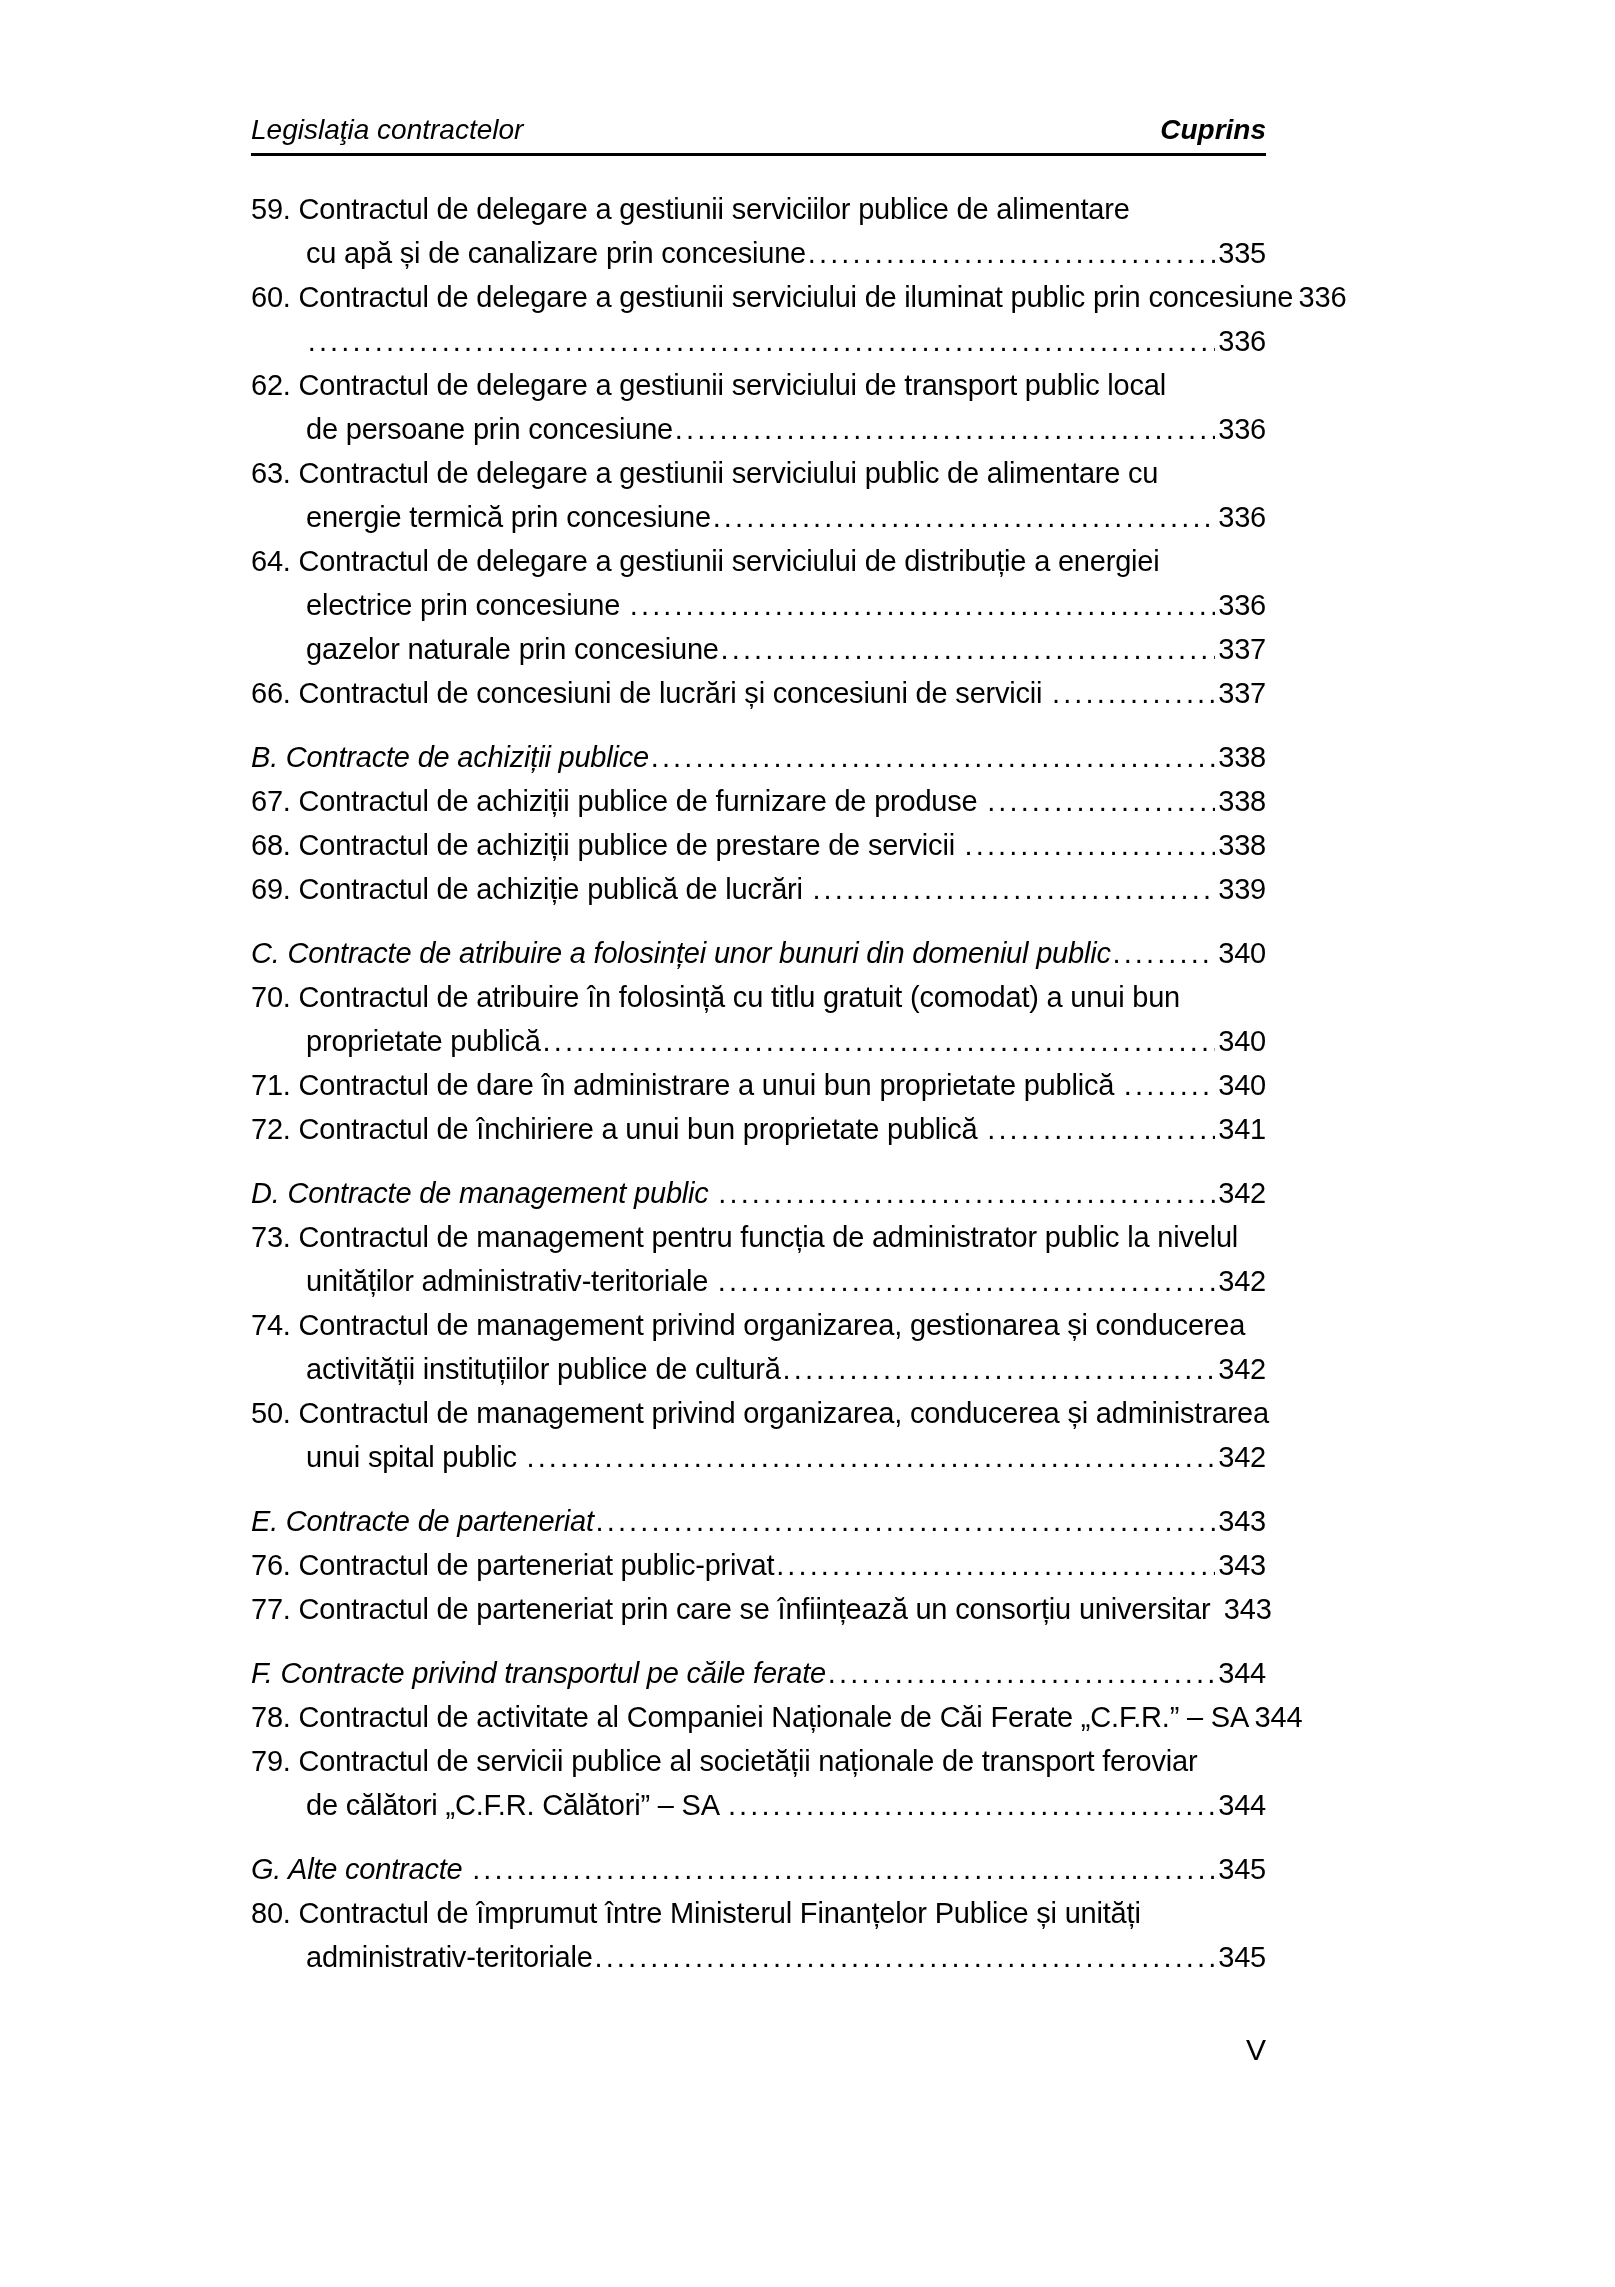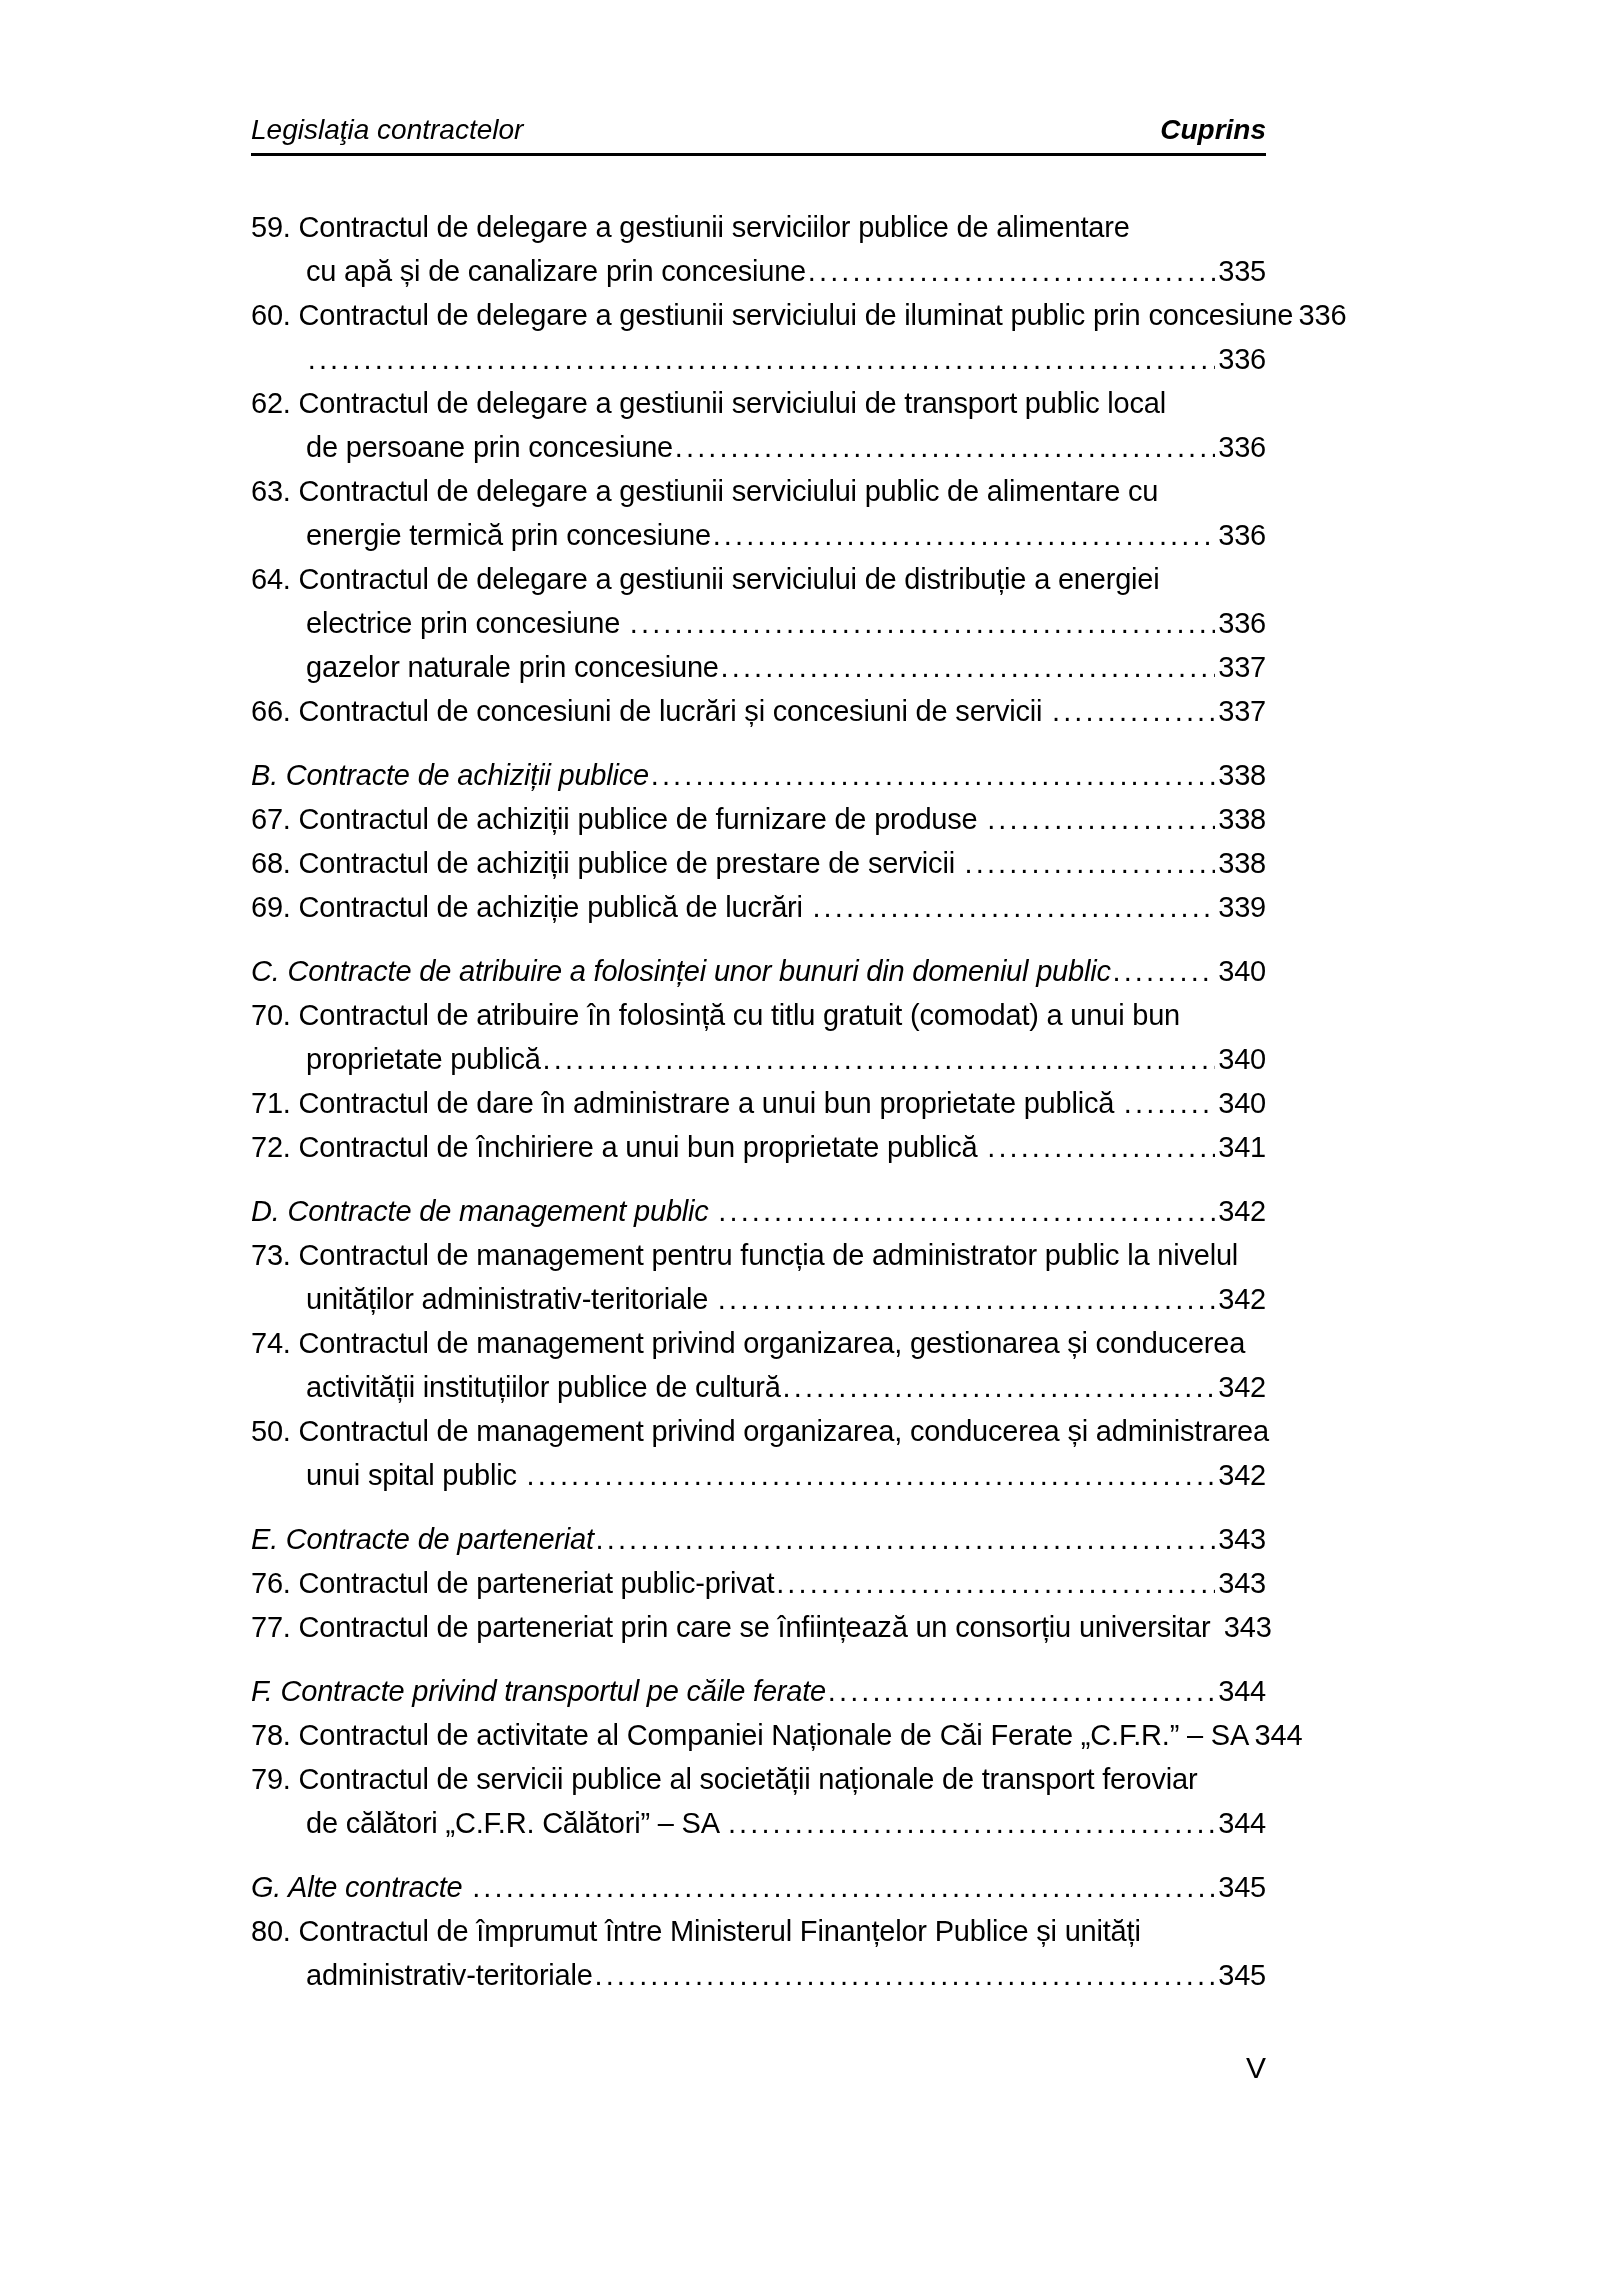--- a/index.html
+++ b/index.html
@@ -25,21 +25,21 @@
     align-items: baseline;
     border-bottom: 3.7px solid #000;
     padding-bottom: 6.5px;
     font-size: 28px;
     line-height: 33px;
   }
   .h-left  { font-style: italic; }
   .h-right { font-weight: bold; font-style: italic; }
 
   .toc {
-    margin-top: 49px;
+    margin-top: 31px;
     font-size: 29px;
     line-height: 44px;
     letter-spacing: -0.2px;
   }
   .entry.section {
     margin-top: 20px;
   }
   .entry.section .txt {
     font-style: italic;
   }

